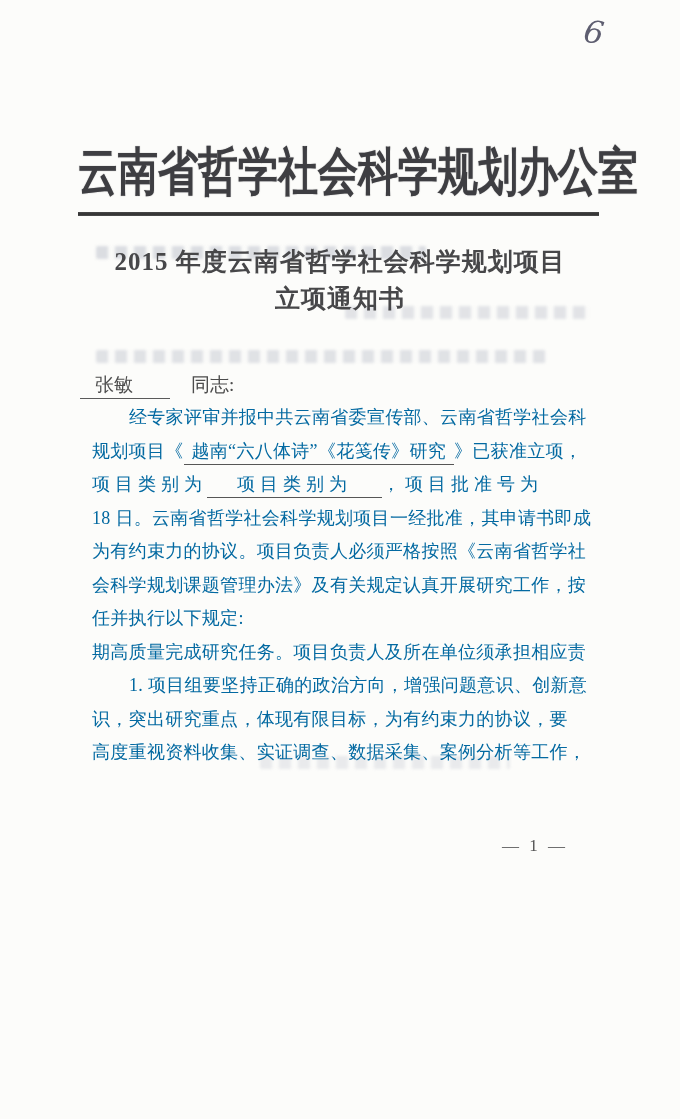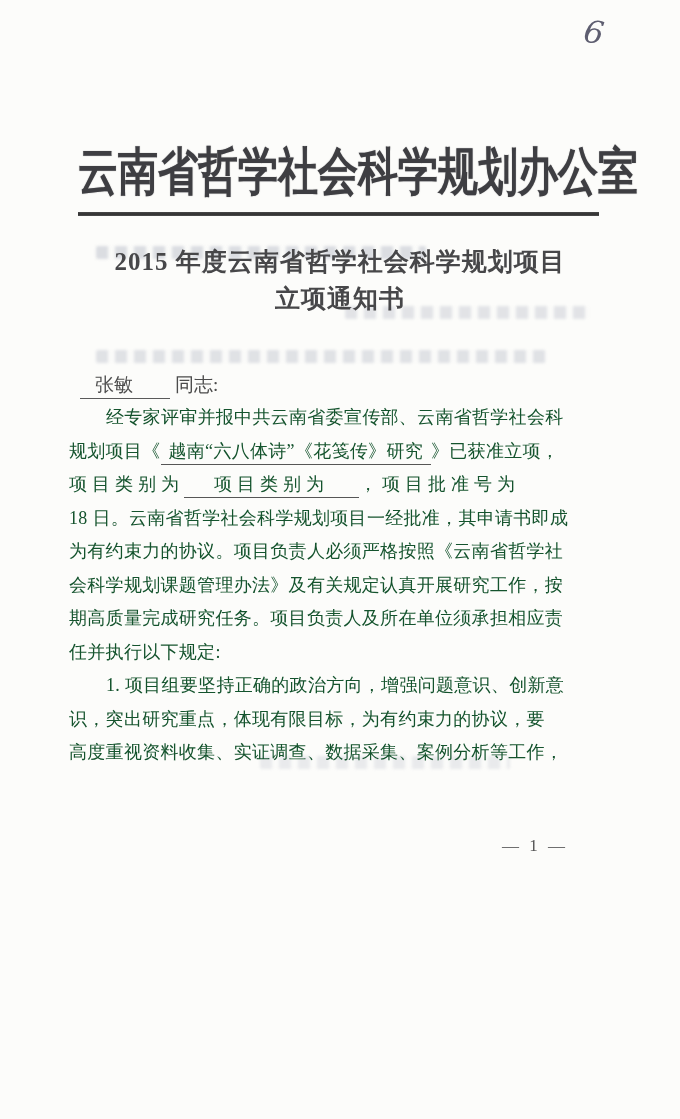--- a/index.html
+++ b/index.html
@@ -73,32 +73,32 @@
     top: 372px;
     font-size: 19px;
     color: #4c4c4c;
   }
   .salutation .name-blank {
     display: inline-block;
     min-width: 52px;
     padding: 0 30px 1px 8px;
     border-bottom: 1.6px solid #5a5a5a;
   }
-  .salutation .suffix { margin-left: 5px; }
+  .salutation .suffix { margin-left: 21px; }
 
   
   .body-text {
     position: absolute;
-    left: 69px;
+    left: 92px;
     top: 401px;
     width: 492px;
     font-size: 18px;
     letter-spacing: 0.3px;
     line-height: 33.5px;
-    color: #14532d;
+    color: #0369a1;
     text-align: left;
   }
   .body-line { white-space: nowrap; }
   .body-line.indent { text-indent: 37px; }
   .body-line.spread { letter-spacing: 5px; }
   .blank {
     display: inline-block;
     border-bottom: 1.6px solid #565656;
     padding: 0 8px 1px 8px;
     line-height: 24px;
@@ -157,22 +157,22 @@
     <span class="blank name-blank">张敏</span><span class="suffix">同志:</span>
   </div>
 
   <div class="body-text">
       <div class="body-line indent"><span class="">经专家评审并报中共云南省委宣传部、云南省哲学社会科</span></div>
       <div class="body-line"><span class="">规划项目《</span><span class="blank">越南“六八体诗”《花笺传》研究</span><span class="">》已获准立项，</span></div>
       <div class="body-line spread"><span class="">项目类别为</span><span class="blank">项目类别为</span><span class="">，项目批准号为</span></div>
       <div class="body-line"><span class="">18 日。云南省哲学社会科学规划项目一经批准，其申请书即成</span></div>
       <div class="body-line"><span class="">为有约束力的协议。项目负责人必须严格按照《云南省哲学社</span></div>
       <div class="body-line"><span class="">会科学规划课题管理办法》及有关规定认真开展研究工作，按</span></div>
+      <div class="body-line"><span class="">任并执行以下规定:</span></div>
       <div class="body-line"><span class="">期高质量完成研究任务。项目负责人及所在单位须承担相应责</span></div>
-      <div class="body-line"><span class="">任并执行以下规定:</span></div>
       <div class="body-line indent"><span class="">1. 项目组要坚持正确的政治方向，增强问题意识、创新意</span></div>
       <div class="body-line"><span class="">识，突出研究重点，体现有限目标，为有约束力的协议，要</span></div>
       <div class="body-line"><span class="">高度重视资料收集、实证调查、数据采集、案例分析等工作，</span></div>
     </div>
 
   <div class="page-number">— 1 —</div>
 
 </div>
 
 </body></html>

